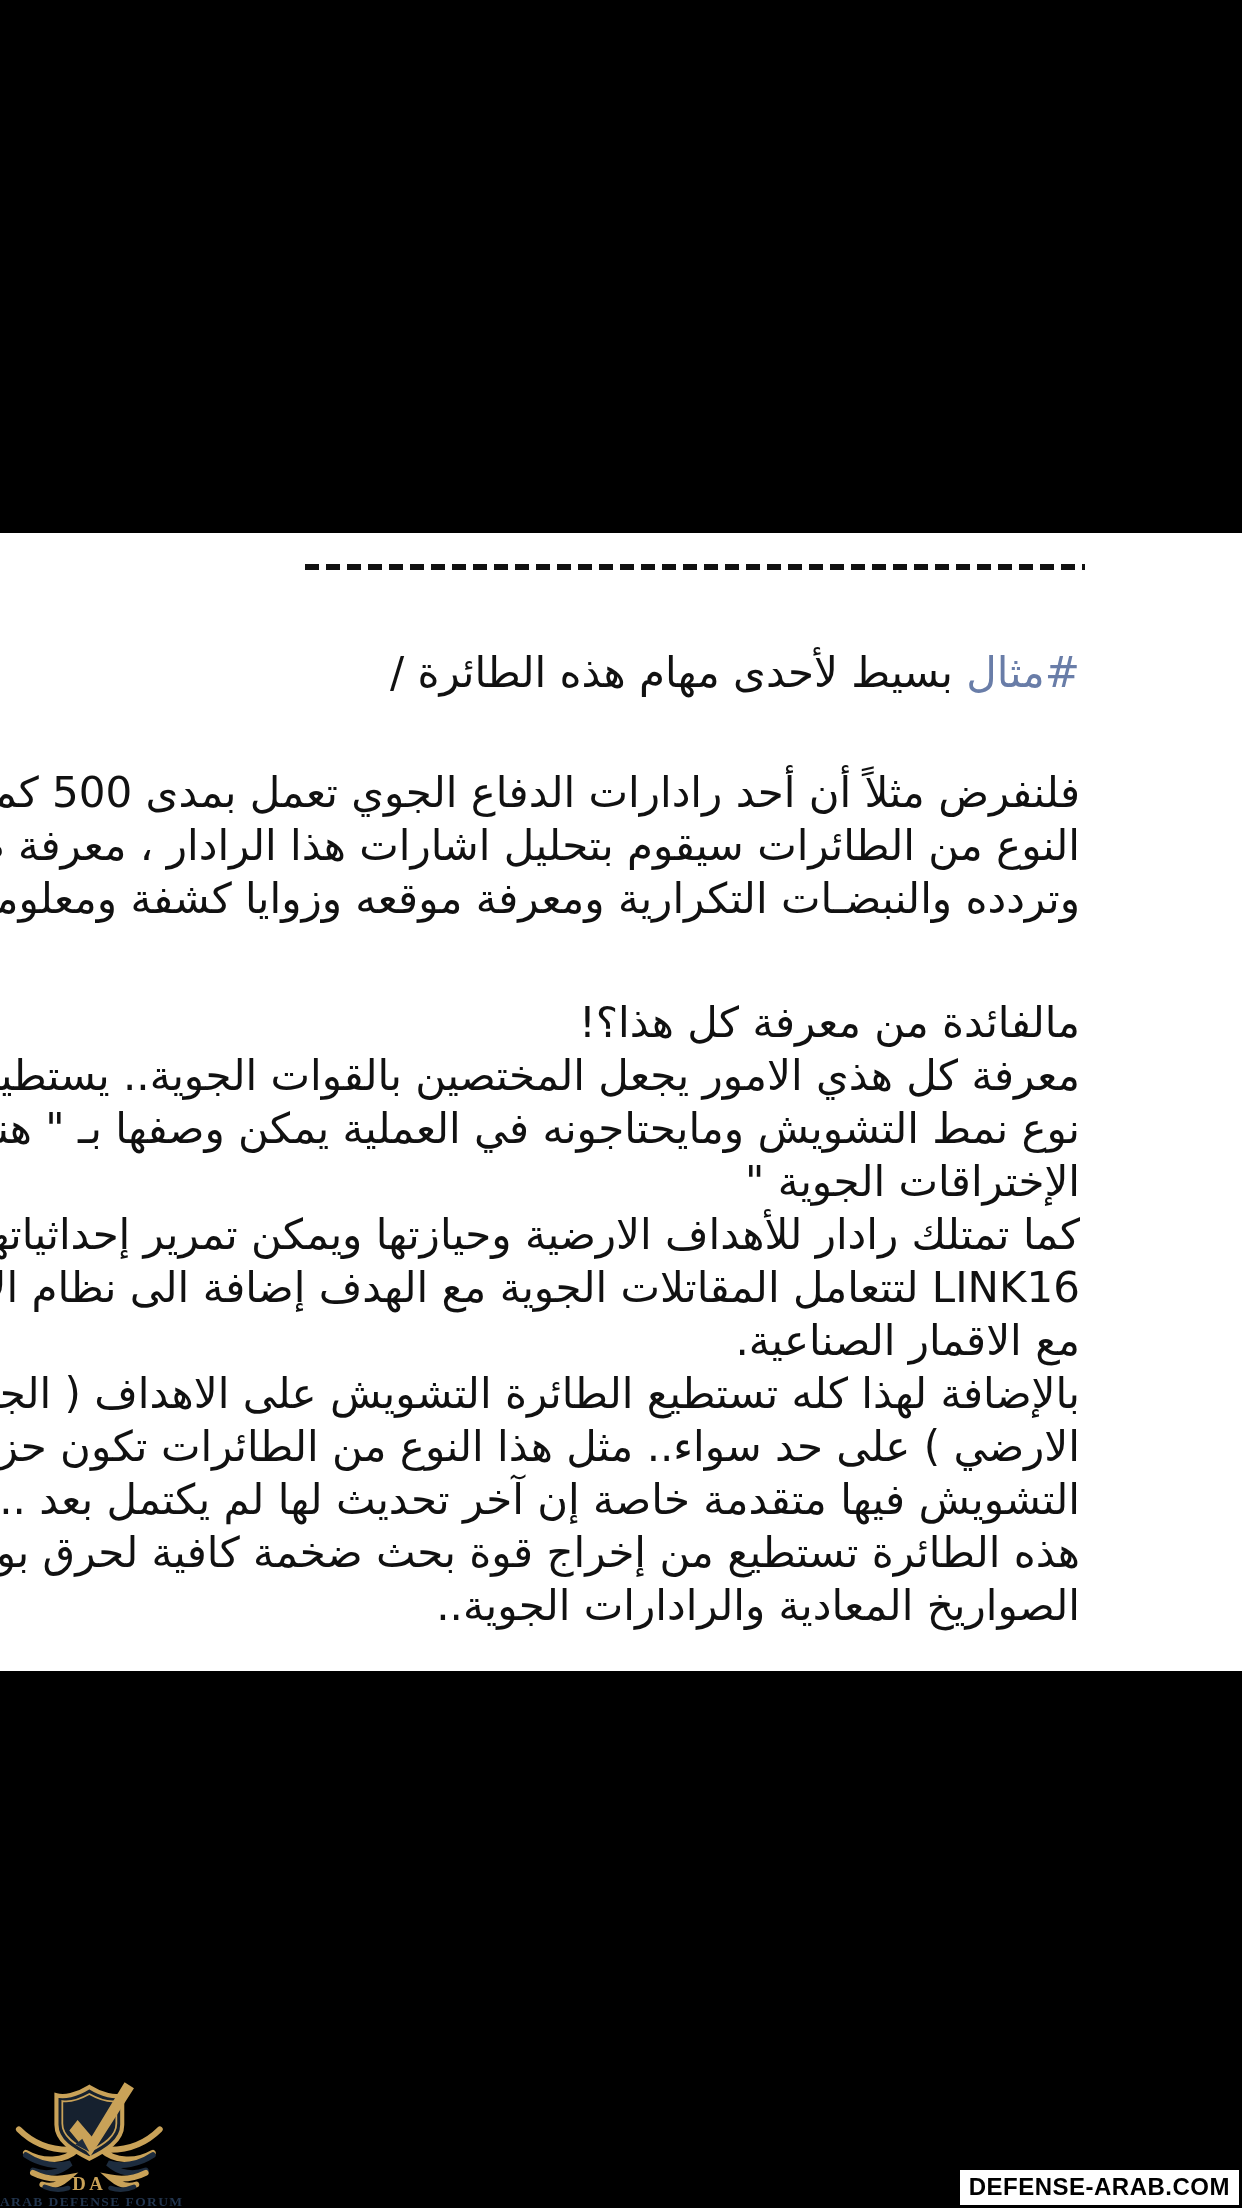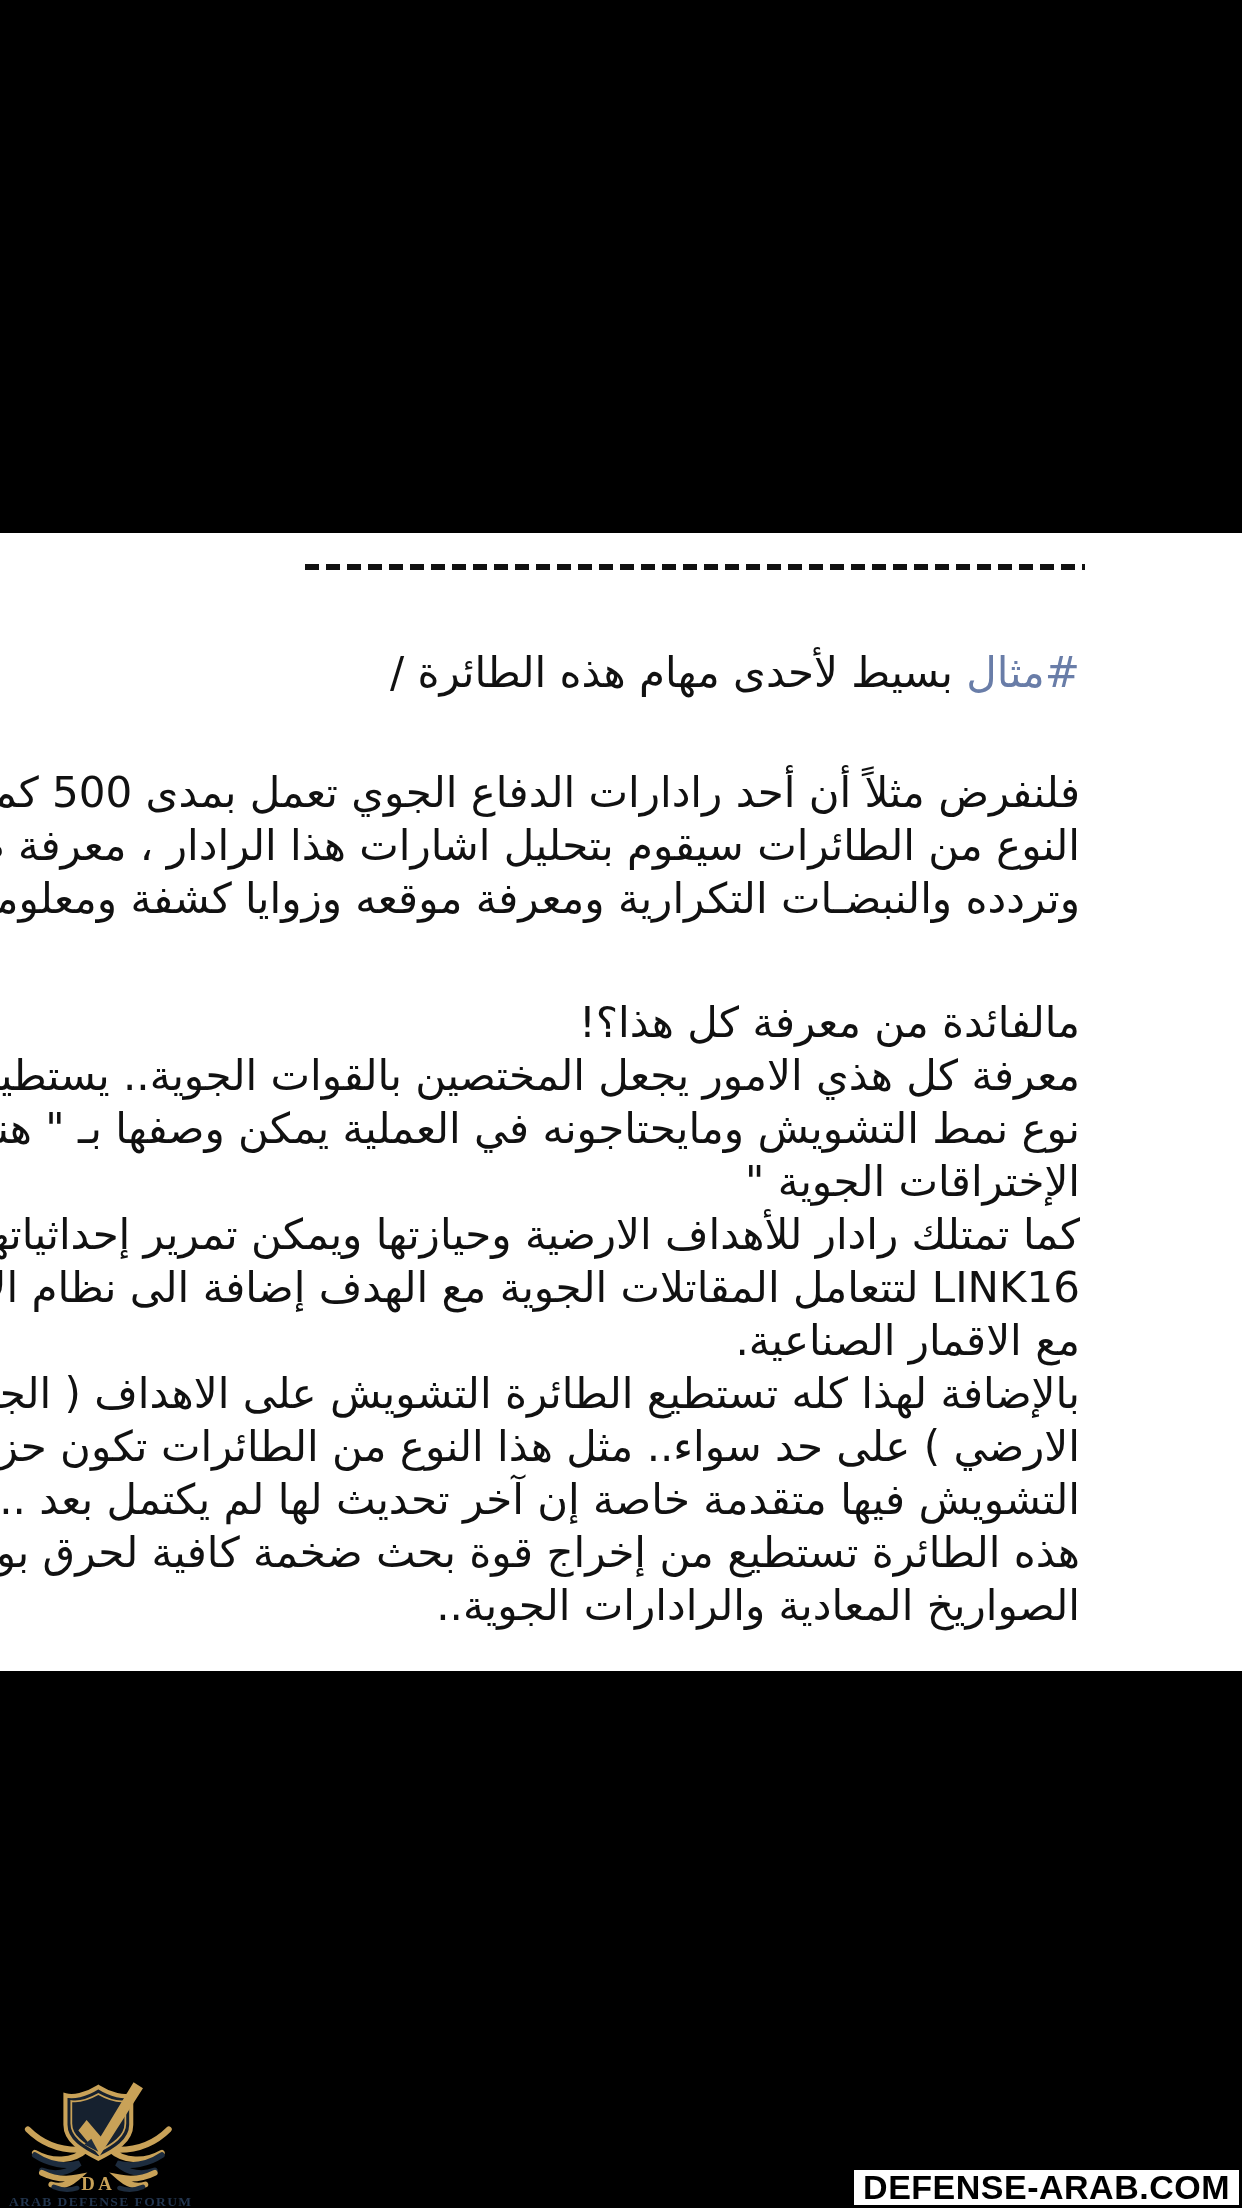--- a/index.html
+++ b/index.html
@@ -10,23 +10,23 @@
   .band-bottom{top:1671px;height:537px;}
   .dashed-separator{position:absolute;left:305px;top:564px;width:780px;height:6px;
         background:repeating-linear-gradient(90deg,#111 0 14px,transparent 14px 21px);}
   .rtl-text{position:absolute;right:162px;left:20px;direction:rtl;text-align:right;
         color:#111111;font-size:42px;line-height:53px;white-space:pre;overflow:visible;}
   .hashtag-line{top:646px;text-align:right;}
   .para-intro{top:766px;}
   .para-body{top:996px;}
   .hashtag{color:#697da8;}
   .watermark{position:absolute;right:3px;bottom:3px;background:#ffffff;color:#000000;
-        font-family:"Liberation Sans",sans-serif;font-weight:bold;font-size:34px;
+        font-family:"Liberation Sans",sans-serif;font-weight:bold;font-size:24px;
         letter-spacing:0.5px;padding:2px 9px 3px;line-height:30px;}
-  .logo{position:absolute;left:23px;top:2080px;width:200px;height:128px;overflow:visible;}
+  .logo{position:absolute;left:14px;top:2080px;width:200px;height:128px;overflow:visible;}
   .logo svg{overflow:visible;}
   .logo text{font-family:"Liberation Serif",serif;}
   .logo .logo-da{font-family:"Liberation Serif",serif;font-weight:bold;letter-spacing:3px;}
   .logo .logo-title{letter-spacing:1.2px;font-weight:bold;}
   .logo .logo-tagline{font-family:"DejaVu Sans",sans-serif;font-weight:bold;}
 </style>
 </head>
 <body>
 
 <div class="page">

